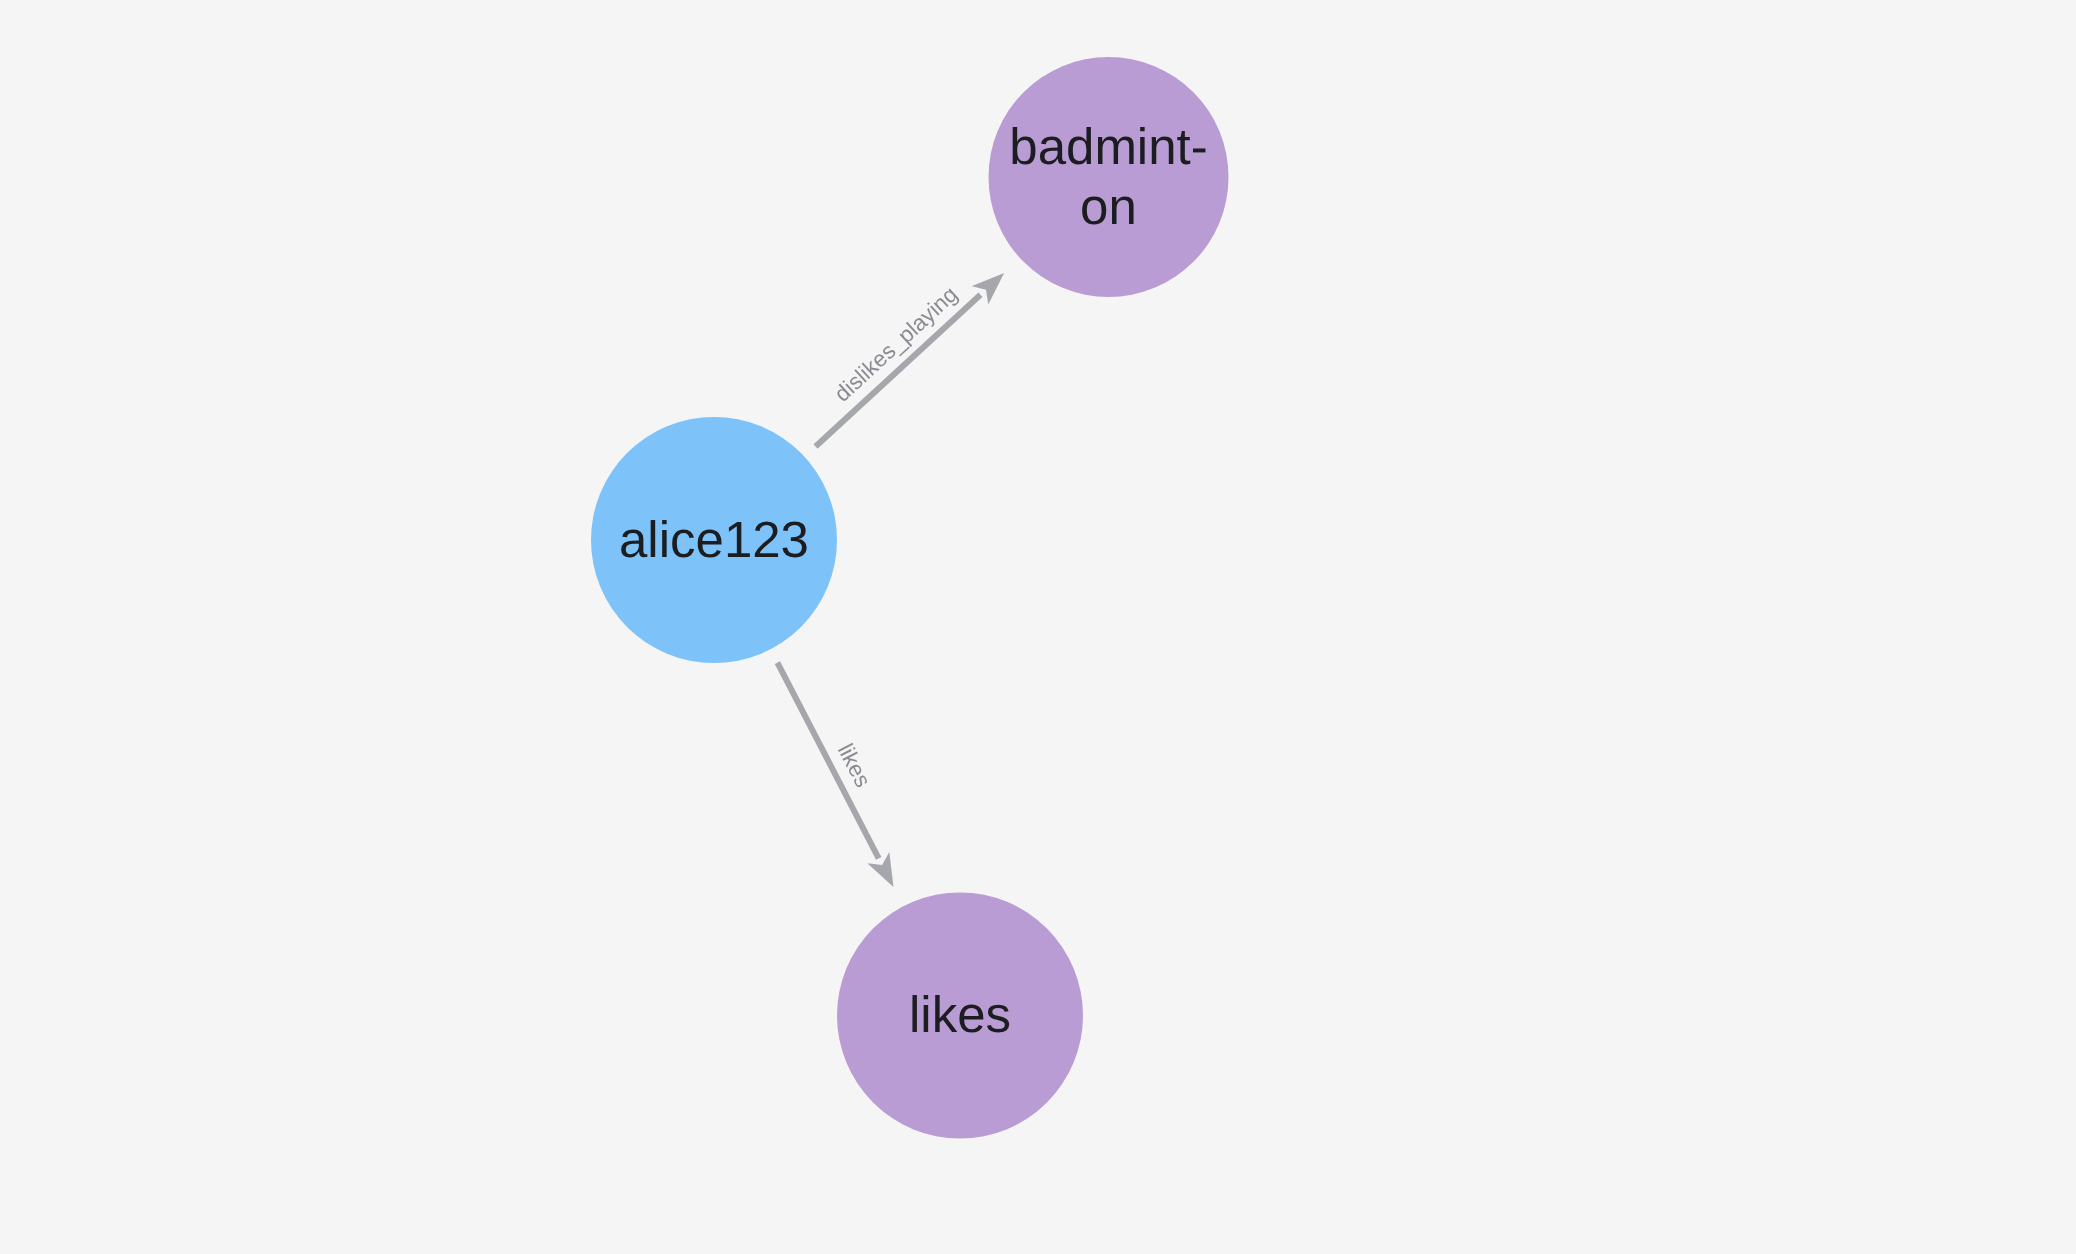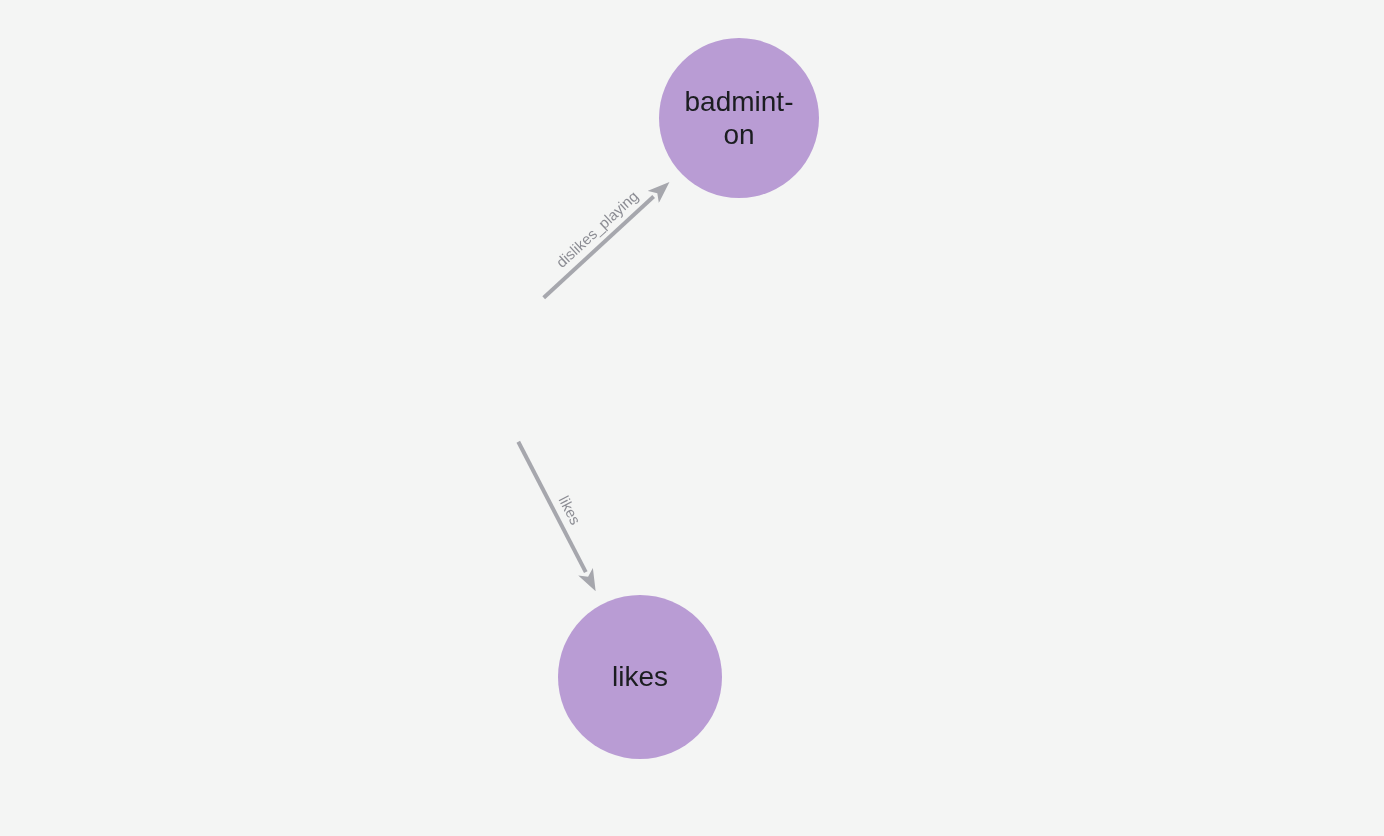--- a/index.html
+++ b/index.html
@@ -29,21 +29,21 @@
     text-anchor: middle;
   }
   .node {
     position: absolute;
     border-radius: 50%;
     display: flex;
     flex-direction: column;
     align-items: center;
     justify-content: center;
     text-align: center;
-    font-size: 28px;
+    font-size: 34px;
     line-height: 1.18;
     cursor: default;
     user-select: none;
   }
   .node-label {
     display: block;
     white-space: nowrap;
   }
 </style>
 </head>
@@ -62,20 +62,23 @@
       <line class="edge-line" stroke-width="4" marker-end="url(#arrowhead)" x1="543.7005223688909" y1="297.7052227632259" x2="653.6384717957463" y2="196.5455886898456" stroke="#a6a7ad"></line>
       <text class="edge-label" transform="translate(600.6700704619581 233.0542399556169) rotate(-42.618775167320074)" fill="#8b8c93">dislikes_playing</text>
     </g>
 
     <g class="edge">
       <line class="edge-line" stroke-width="4" marker-end="url(#arrowhead)" x1="518.2739208258662" y1="441.7123957426803" x2="585.7791015494325" y2="572.1949706778665" stroke="#a6a7ad"></line>
       <text class="edge-label" transform="translate(565.074605652526 512.588151316107) rotate(62.64520739341571)" fill="#8b8c93">likes</text>
     </g>
   </svg>
 
+  <div class="node" style="left: 394px; top: 278px; width: 164px; height: 164px; background: rgb(125, 194, 249); color: rgb(27, 29, 32);">
+    <span class="node-label">alice123</span>
+  </div>
 
   <div class="node" style="left: 659px; top: 38px; width: 160px; height: 160px; background: rgb(185, 156, 212); color: rgb(27, 29, 32);">
     <span class="node-label">badmint-</span>
     <span class="node-label">on</span>
   </div>
 
   <div class="node" style="left: 558px; top: 595px; width: 164px; height: 164px; background: rgb(185, 156, 212); color: rgb(27, 29, 32);">
     <span class="node-label">likes</span>
   </div>
 

